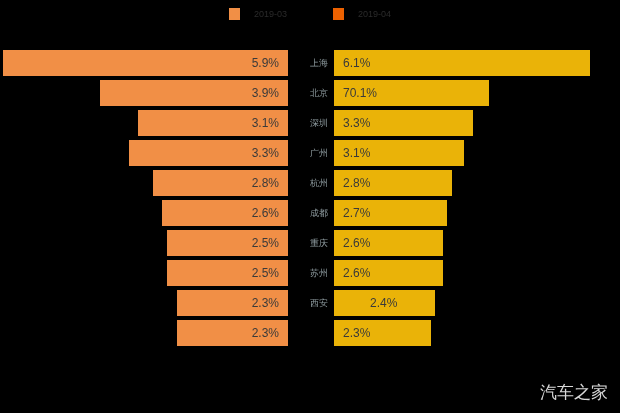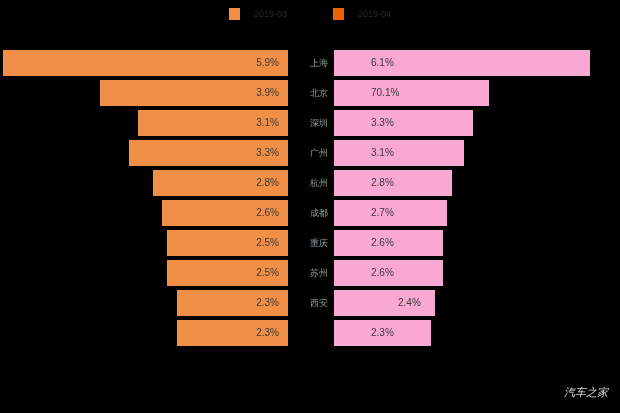--- a/index.html
+++ b/index.html
@@ -71,30 +71,29 @@
   
   .half.left {
     right: 332px;
     background: #F18F46;
     justify-content: flex-end;
     padding-right: 9px;
   }
   
   .half.right {
     left: 334px;
-    background: #f9a8d4;
+    background: #eab308;
     justify-content: flex-start;
     padding-left: 9px;
   }
   .bar-value {
-    font-size: 10px;
+    font-size: 12px;
     line-height: 12px;
     color: #3a3a3a;
     white-space: nowrap;
-    margin-left: 28px;
   }
 
   
   .cat-label {
     position: absolute;
     left: 288px;
     width: 46px;
     top: 2px;
     height: 26px;
     display: flex;
@@ -106,25 +105,24 @@
     white-space: nowrap;
     letter-spacing: 0px;
     padding-left: 8px;
   }
 
   
   #watermark {
     position: absolute;
     right: 12px;
     bottom: 14px;
-    font-size: 11px;
+    font-size: 17px;
     line-height: 13px;
     color: #d8d8d8;
     white-space: nowrap;
-    font-style: italic;
   }
 </style>
 </head>
 <body>
 
 <div id="legend">
   <div class="legend-item">
     <span class="legend-swatch left"></span>
     <span class="legend-label">2019-03</span>
   </div>

